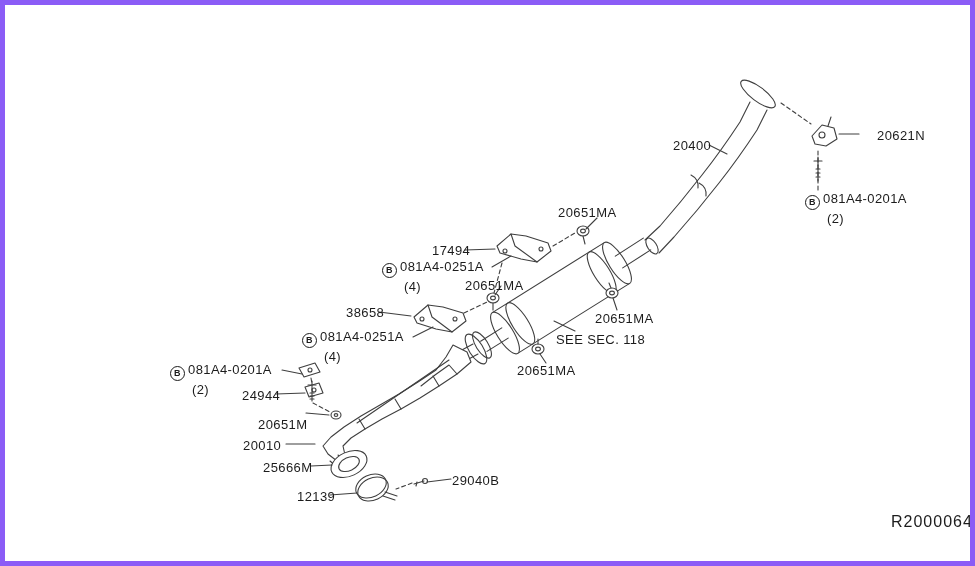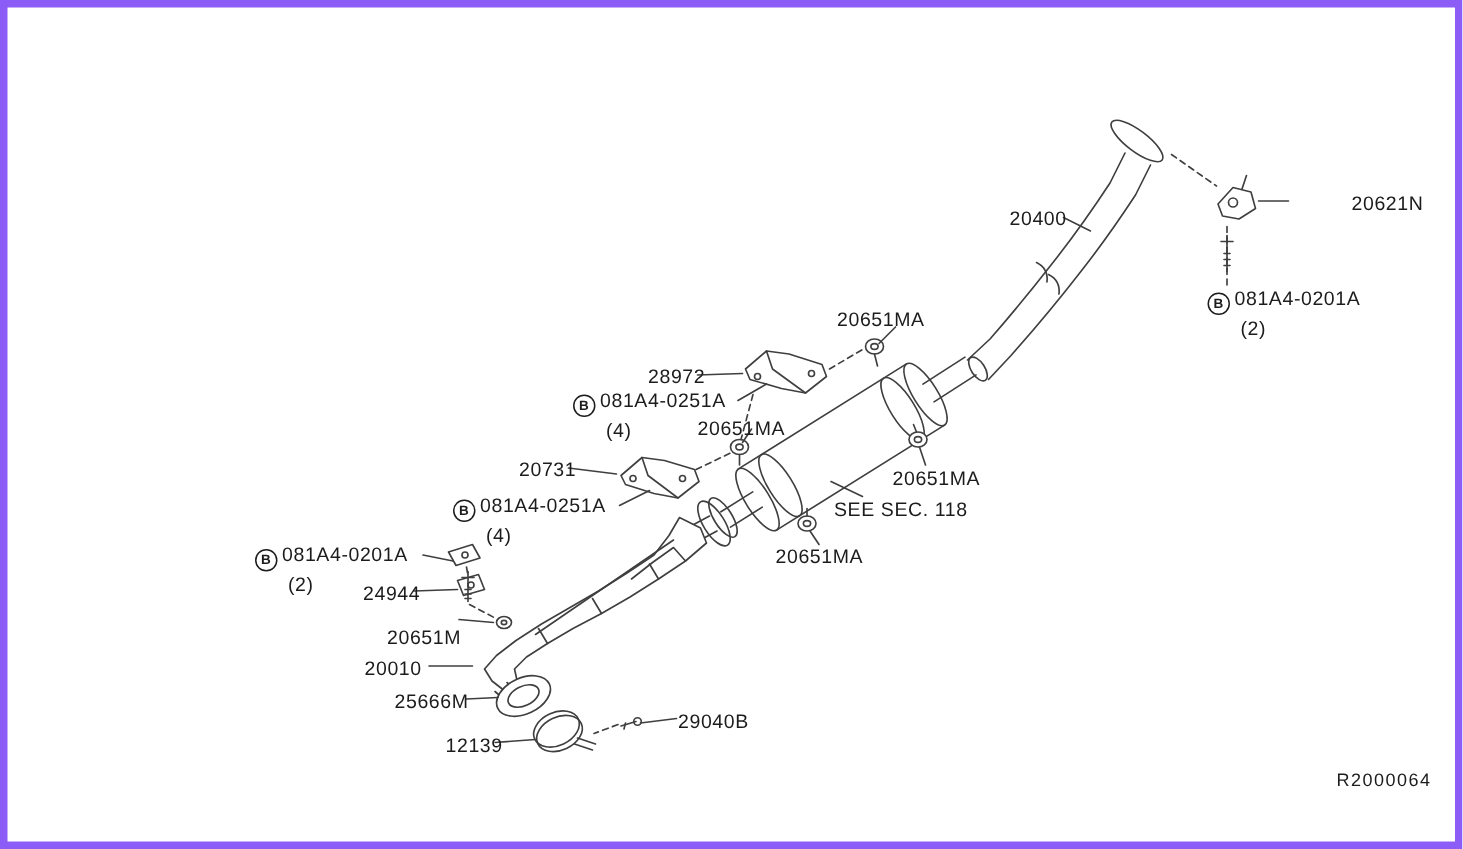--- a/index.html
+++ b/index.html
@@ -29,21 +29,21 @@
     border:1.3px solid #1c1c1c;
     border-radius:50%;
     font-size:9px;
     font-weight:bold;
     margin-right:3px;
     vertical-align:-2px;
   }
   .qty{margin-left:22px;margin-top:1px;}
   .fig-ref{
     position:absolute;
-    font-size:12px;
+    font-size:16px;
     letter-spacing:1px;
     color:#1c1c1c;
   }
 </style>
 </head>
 <body>
 
 <div id="canvas">
 
   <svg id="art" width="975" height="566" viewBox="0 0 975 566">
@@ -208,39 +208,39 @@
         <path d="M281 439 L310 439"></path>
         <path d="M306 461 L327 460"></path>
         <path d="M325 490 L352 488"></path>
         <path d="M446 474 L422 477"></path>
       </g>
     </g>
   </svg>
 
   <div class="callout" style="left:668px;top:133px">20400</div>
 
-  <div class="callout" style="left:896px;top:123px">20621N</div>
+  <div class="callout" style="left:872px;top:123px">20621N</div>
 
   <div class="callout" style="left:800px;top:186px">
     <div><span class="badge">B</span><span>081A4-0201A</span></div>
     <div class="qty">(2)</div>
   </div>
 
   <div class="callout" style="left:553px;top:200px">20651MA</div>
 
-  <div class="callout" style="left:427px;top:238px">28972</div>
+  <div class="callout" style="left:427px;top:238px">17494</div>
 
   <div class="callout" style="left:377px;top:254px">
     <div><span class="badge">B</span><span>081A4-0251A</span></div>
     <div class="qty">(4)</div>
   </div>
 
   <div class="callout" style="left:460px;top:273px">20651MA</div>
 
-  <div class="callout" style="left:341px;top:300px">20731</div>
+  <div class="callout" style="left:341px;top:300px">38658</div>
 
   <div class="callout" style="left:590px;top:306px">20651MA</div>
 
   <div class="callout" style="left:551px;top:327px">SEE SEC. 118</div>
 
   <div class="callout" style="left:297px;top:324px">
     <div><span class="badge">B</span><span>081A4-0251A</span></div>
     <div class="qty">(4)</div>
   </div>
 

